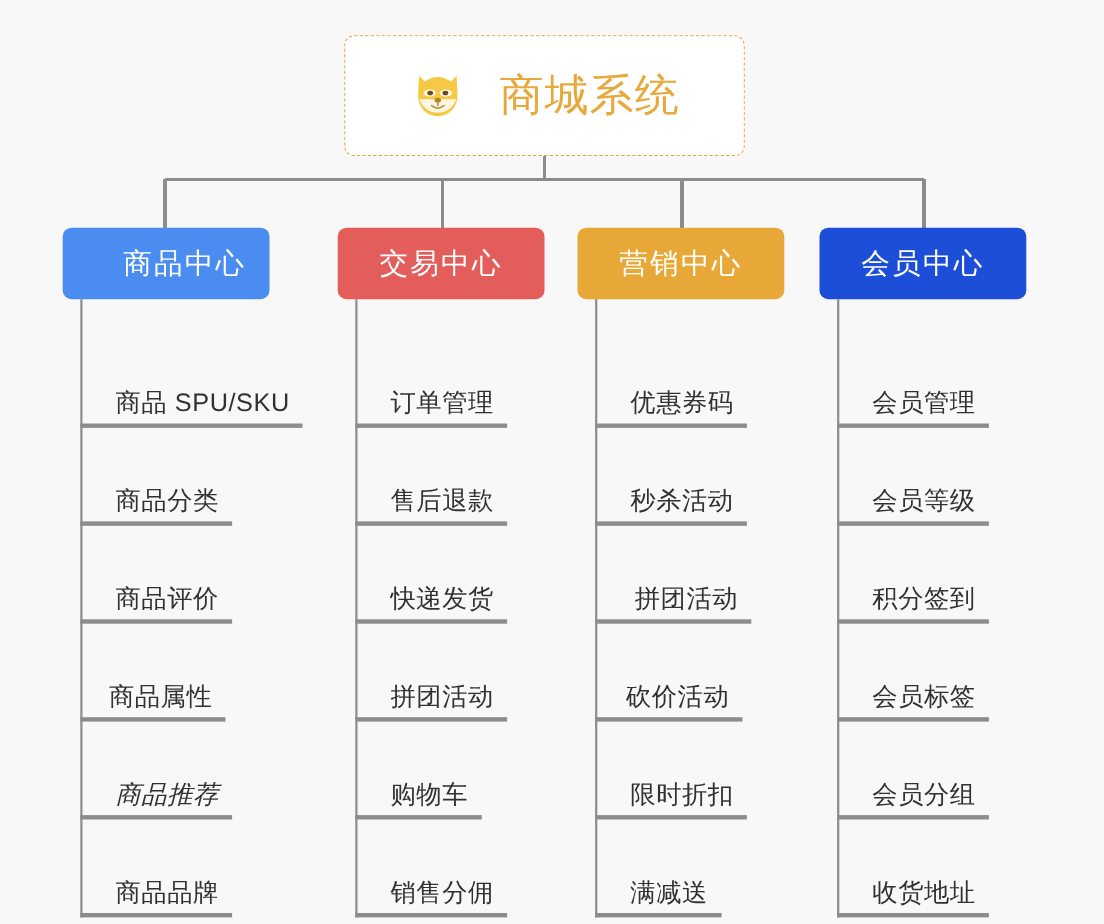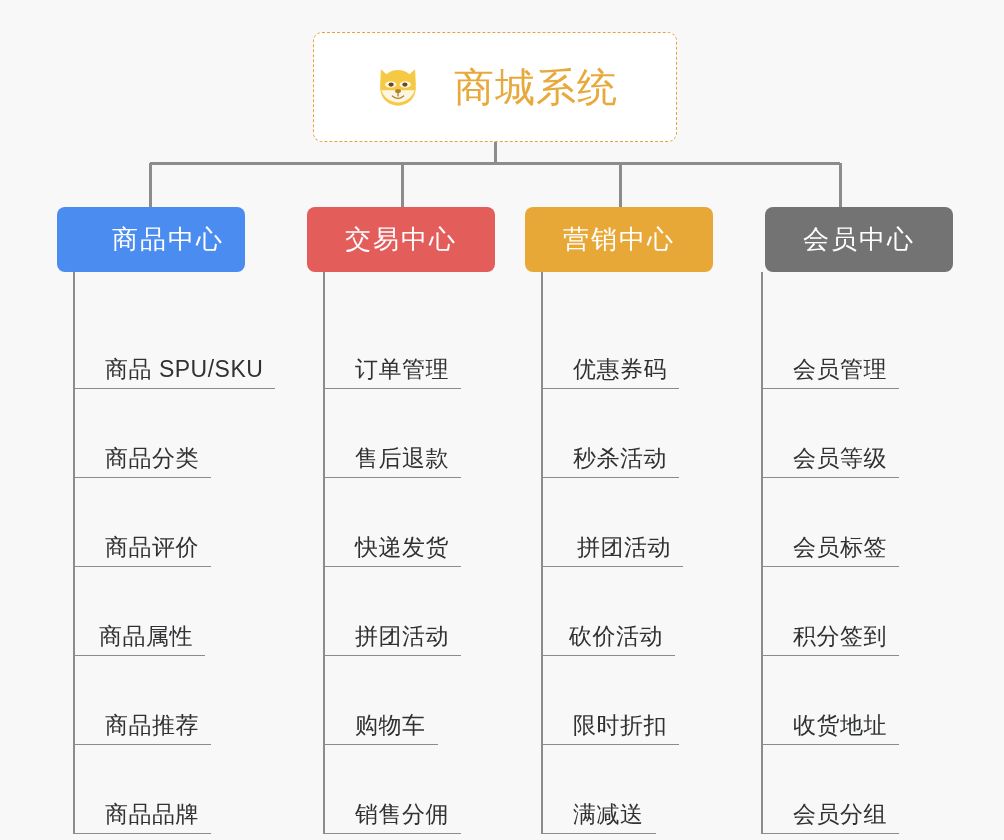--- a/index.html
+++ b/index.html
@@ -110,21 +110,21 @@
   .leaf {
     position: relative;
     height: 89px;
     display: flex;
     align-items: flex-end;
     padding-left: 16px;
     box-sizing: border-box;
   }
   .leaf-inner {
     display: inline-block;
-    border-bottom: 1px solid #d946ef;
+    border-bottom: 4px solid #d946ef;
     padding: 0 12px 6px 32px;
     white-space: nowrap;
   }
   .leaf-label {
     font-size: 23px;
     color: #303133;
     letter-spacing: 0.5px;
     line-height: 1.1;
   }
 </style>
@@ -185,21 +185,21 @@
         <div class="leaf">
             <span class="leaf-inner" style="border-bottom-color: rgb(140, 140, 140);"><span class="leaf-label">商品分类</span></span>
           </div>
         <div class="leaf">
             <span class="leaf-inner" style="border-bottom-color: rgb(140, 140, 140);"><span class="leaf-label">商品评价</span></span>
           </div>
         <div class="leaf">
             <span class="leaf-inner" style="border-bottom-color: rgb(140, 140, 140); padding-left: 26px;"><span class="leaf-label">商品属性</span></span>
           </div>
         <div class="leaf">
-            <span class="leaf-inner" style="border-bottom-color: rgb(140, 140, 140);"><span class="leaf-label">商品推荐</span></span>
+            <span class="leaf-inner" style="border-bottom-color: rgb(140, 140, 140); font-style: italic;"><span class="leaf-label">商品推荐</span></span>
           </div>
         <div class="leaf">
             <span class="leaf-inner" style="border-bottom-color: rgb(140, 140, 140);"><span class="leaf-label">商品品牌</span></span>
           </div>
       </div>
     </div>
 
     <div class="column col-1">
       <div class="cat-header" style="background: rgb(227, 93, 91);">
         <span>交易中心</span>
@@ -248,40 +248,40 @@
         <div class="leaf">
             <span class="leaf-inner" style="border-bottom-color: rgb(140, 140, 140);"><span class="leaf-label">限时折扣</span></span>
           </div>
         <div class="leaf">
             <span class="leaf-inner" style="border-bottom-color: rgb(140, 140, 140);"><span class="leaf-label">满减送</span></span>
           </div>
       </div>
     </div>
 
     <div class="column col-3">
-      <div class="cat-header" style="background: #737373; margin-left: 20px;">
+      <div class="cat-header" style="background: #1d4ed8;">
         <span>会员中心</span>
       </div>
       <div class="leaf-stack">
         <div class="leaf-trunk" style="height: 562px; background: rgb(140, 140, 140);"></div>
         <div class="leaf">
             <span class="leaf-inner" style="border-bottom-color: rgb(140, 140, 140);"><span class="leaf-label">会员管理</span></span>
           </div>
         <div class="leaf">
             <span class="leaf-inner" style="border-bottom-color: rgb(140, 140, 140);"><span class="leaf-label">会员等级</span></span>
           </div>
         <div class="leaf">
+            <span class="leaf-inner" style="border-bottom-color: rgb(140, 140, 140);"><span class="leaf-label">积分签到</span></span>
+          </div>
+        <div class="leaf">
             <span class="leaf-inner" style="border-bottom-color: rgb(140, 140, 140);"><span class="leaf-label">会员标签</span></span>
           </div>
         <div class="leaf">
-            <span class="leaf-inner" style="border-bottom-color: rgb(140, 140, 140);"><span class="leaf-label">积分签到</span></span>
+            <span class="leaf-inner" style="border-bottom-color: rgb(140, 140, 140);"><span class="leaf-label">会员分组</span></span>
           </div>
         <div class="leaf">
             <span class="leaf-inner" style="border-bottom-color: rgb(140, 140, 140);"><span class="leaf-label">收货地址</span></span>
-          </div>
-        <div class="leaf">
-            <span class="leaf-inner" style="border-bottom-color: rgb(140, 140, 140);"><span class="leaf-label">会员分组</span></span>
           </div>
       </div>
     </div>
 
   </div>
 </div>
 
 </body></html>

